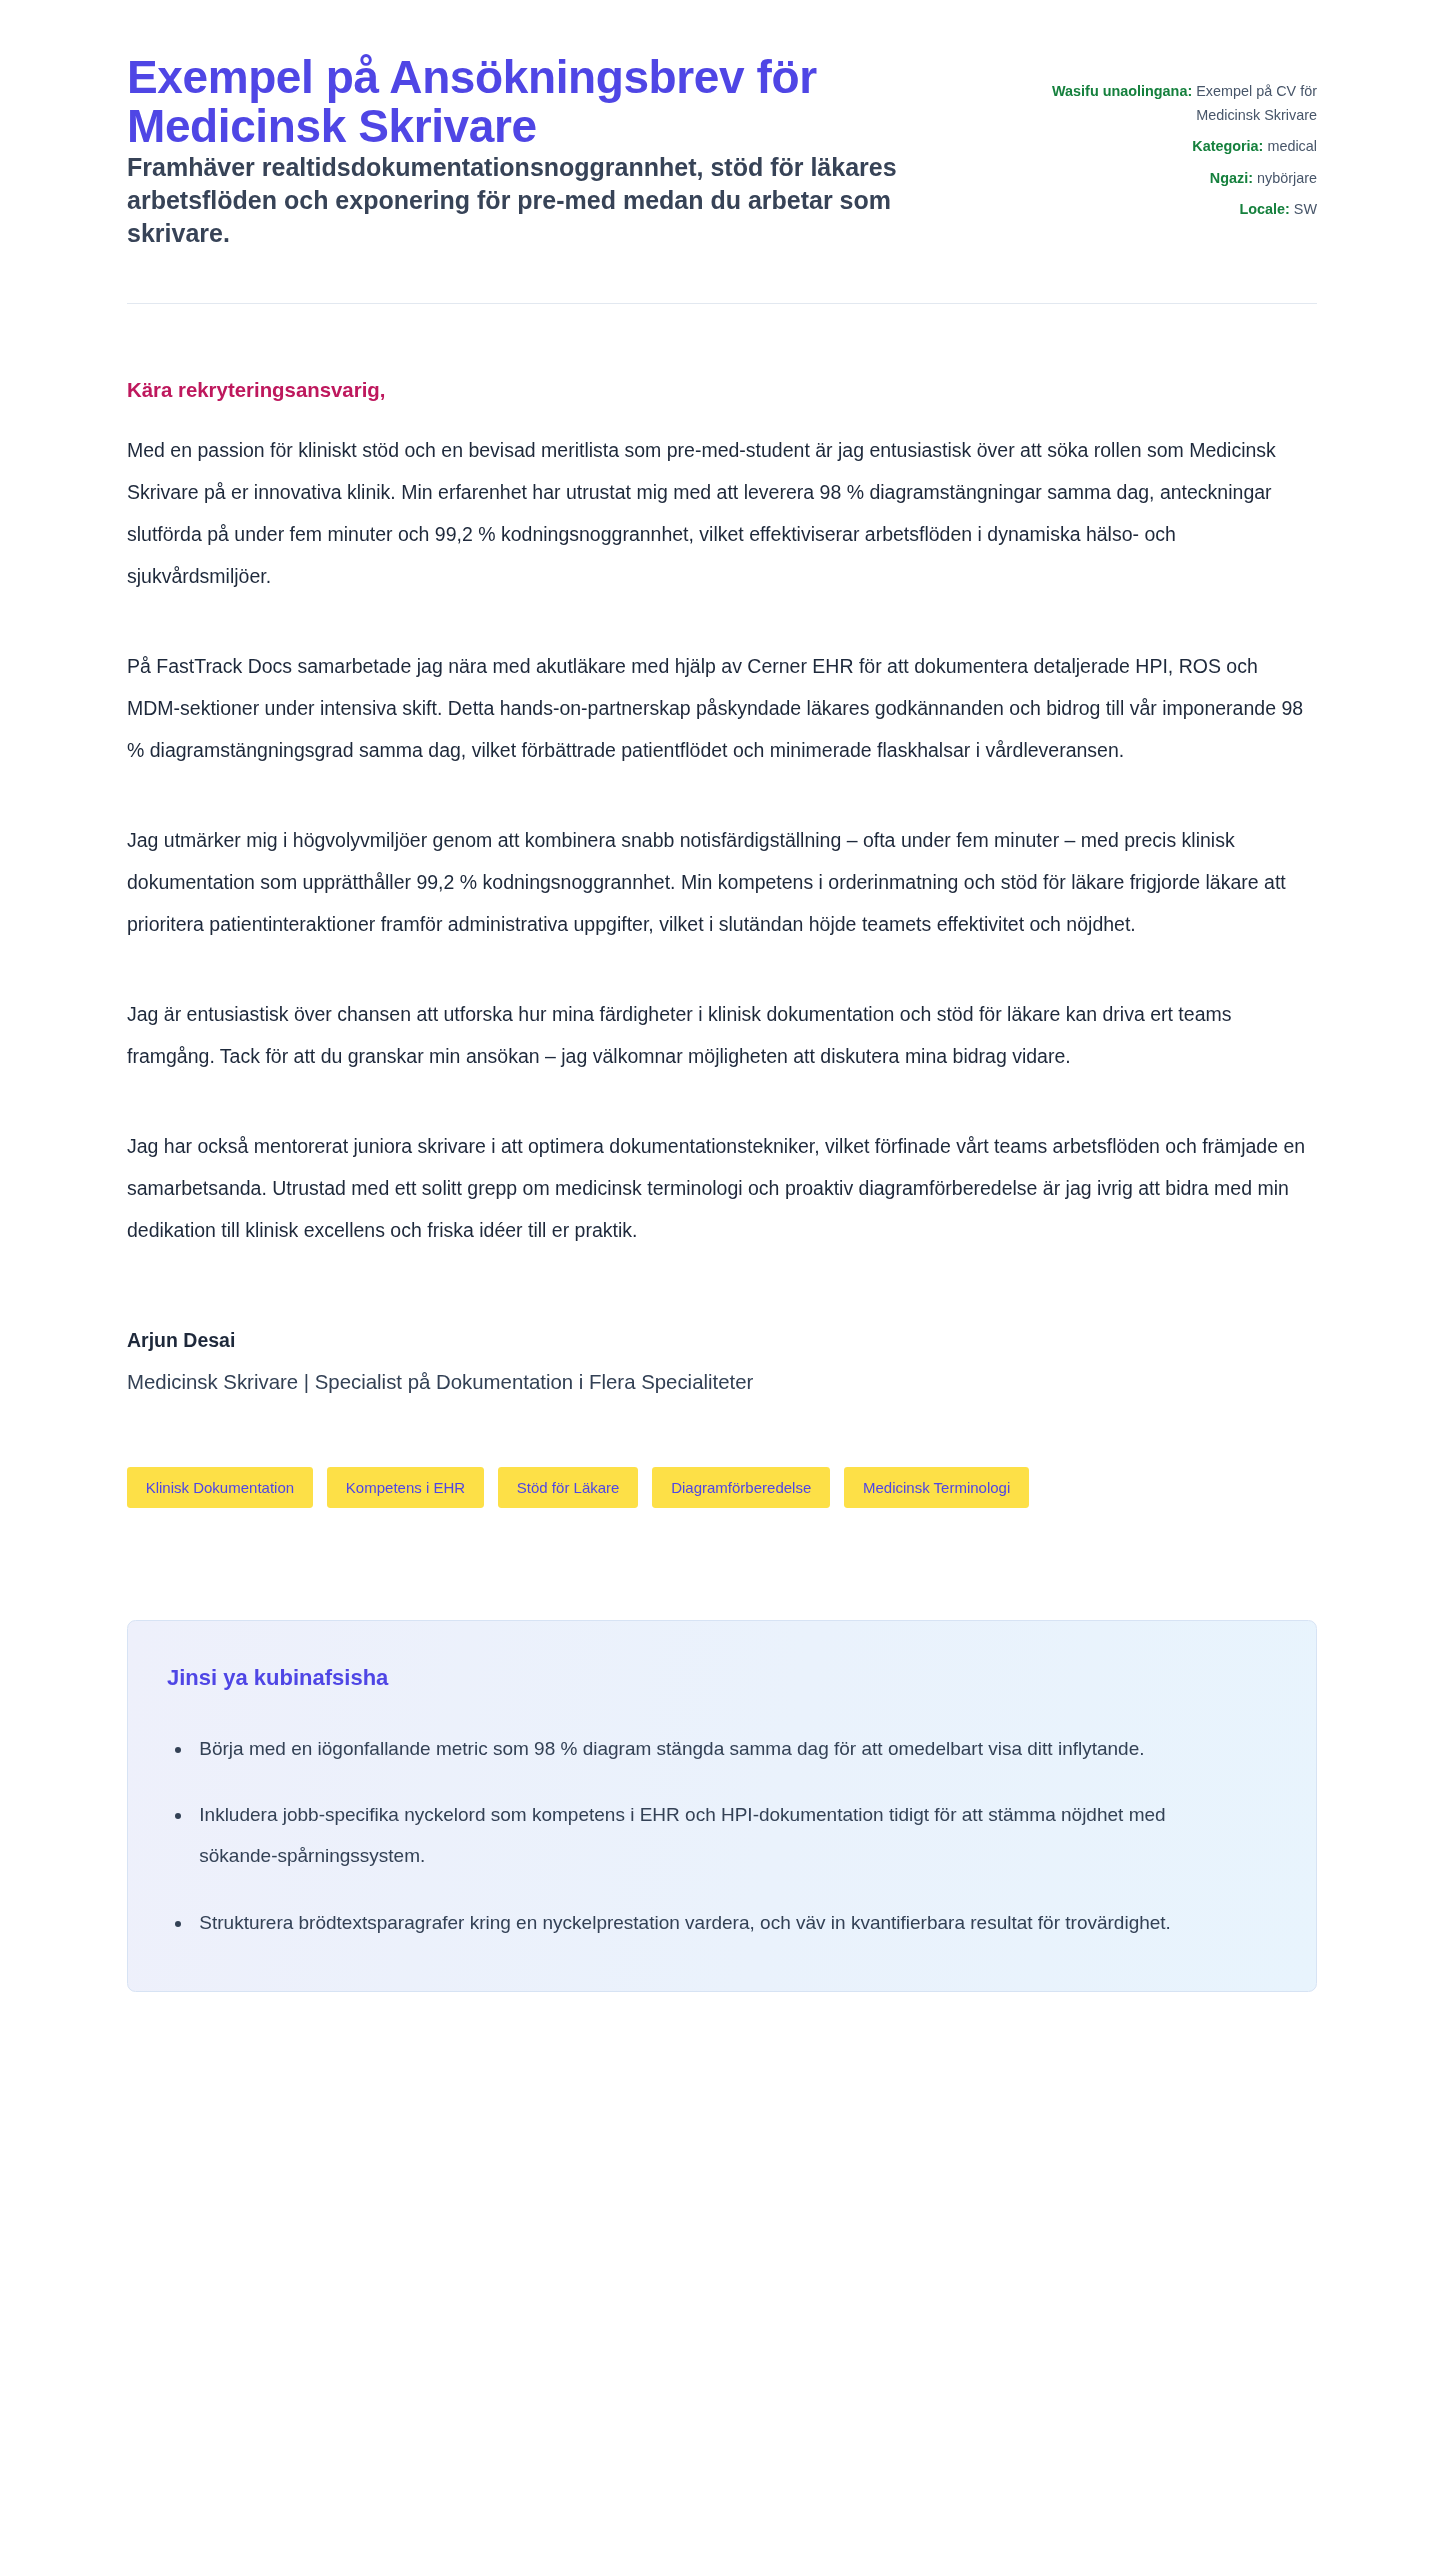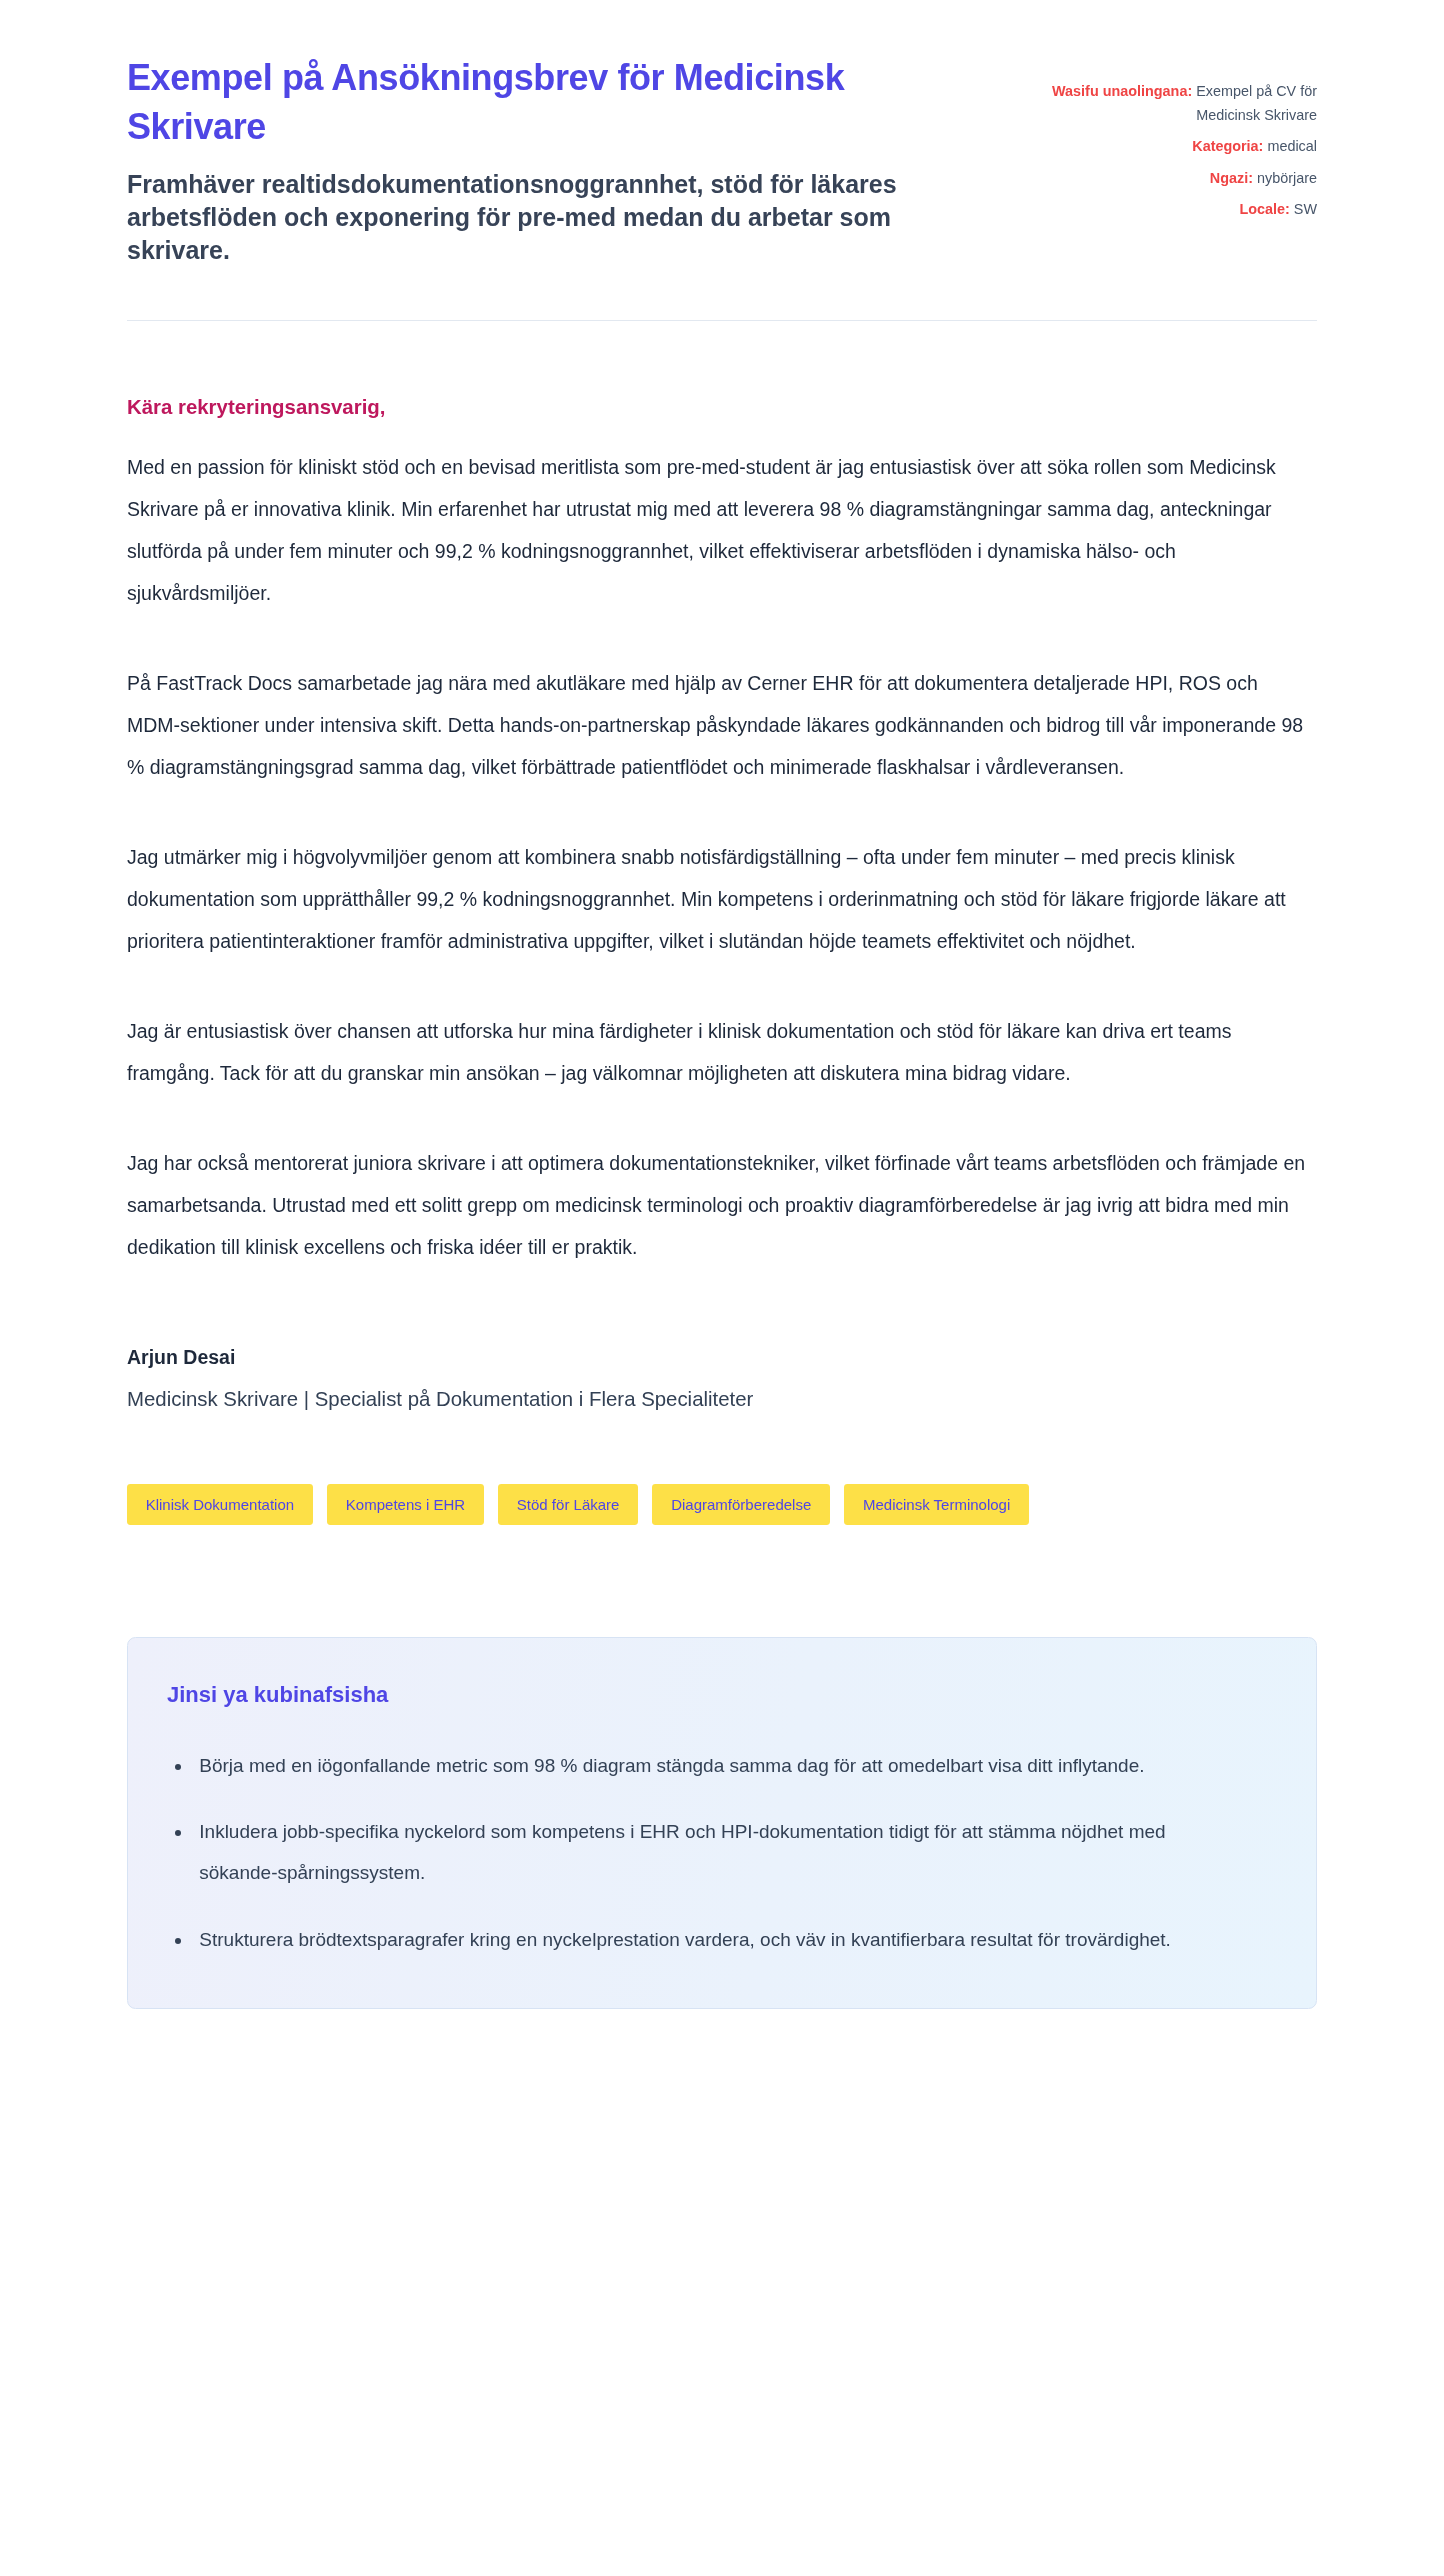--- a/index.html
+++ b/index.html
@@ -17,46 +17,45 @@
   }
 
   
   .header {
     display: flex;
     justify-content: space-between;
     align-items: flex-start;
   }
   .header-left { max-width: 816px; }
   h1.page-title {
-    font-size: 36px;
+    font-size: 46px;
     line-height: 49px;
     font-weight: 700;
     color: #4f46e5;
     letter-spacing: -0.4px;
     max-width: 782px;
-    margin-bottom: 17px;
   }
   p.page-subtitle {
     font-size: 25px;
     line-height: 33px;
     font-weight: 700;
     color: #374357;
     max-width: 850px;
   }
   .header-meta {
     width: 289px;
     flex-shrink: 0;
     text-align: right;
     font-size: 14.4px;
     line-height: 24px;
     color: #475569;
     padding-top: 25.5px;
   }
   .meta-row { margin-bottom: 7.6px; }
-  .meta-row b { color: #ef4444; font-weight: 700; }
+  .meta-row b { color: #15803d; font-weight: 700; }
 
   .divider {
     border: none;
     border-top: 0.8px solid #e2e8f0;
     margin-top: 53px;
   }
 
   
   .letter { margin-top: 75px; }
   .greeting {

